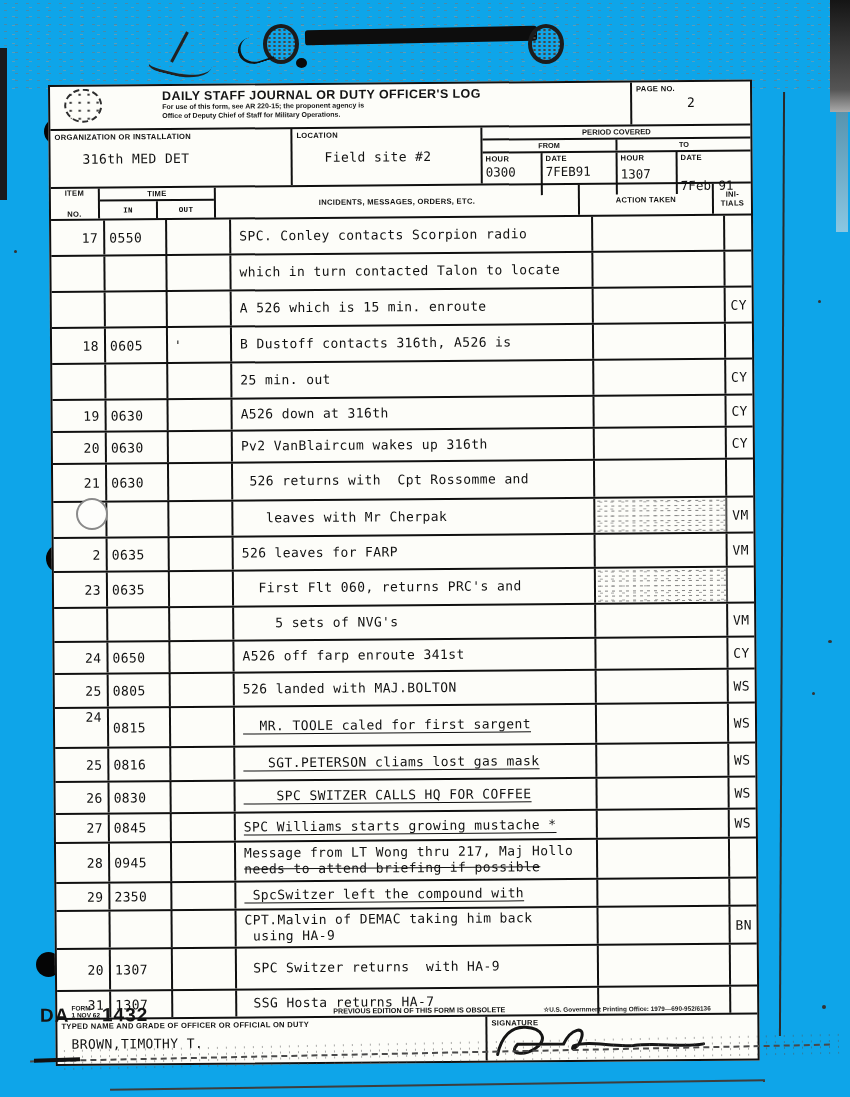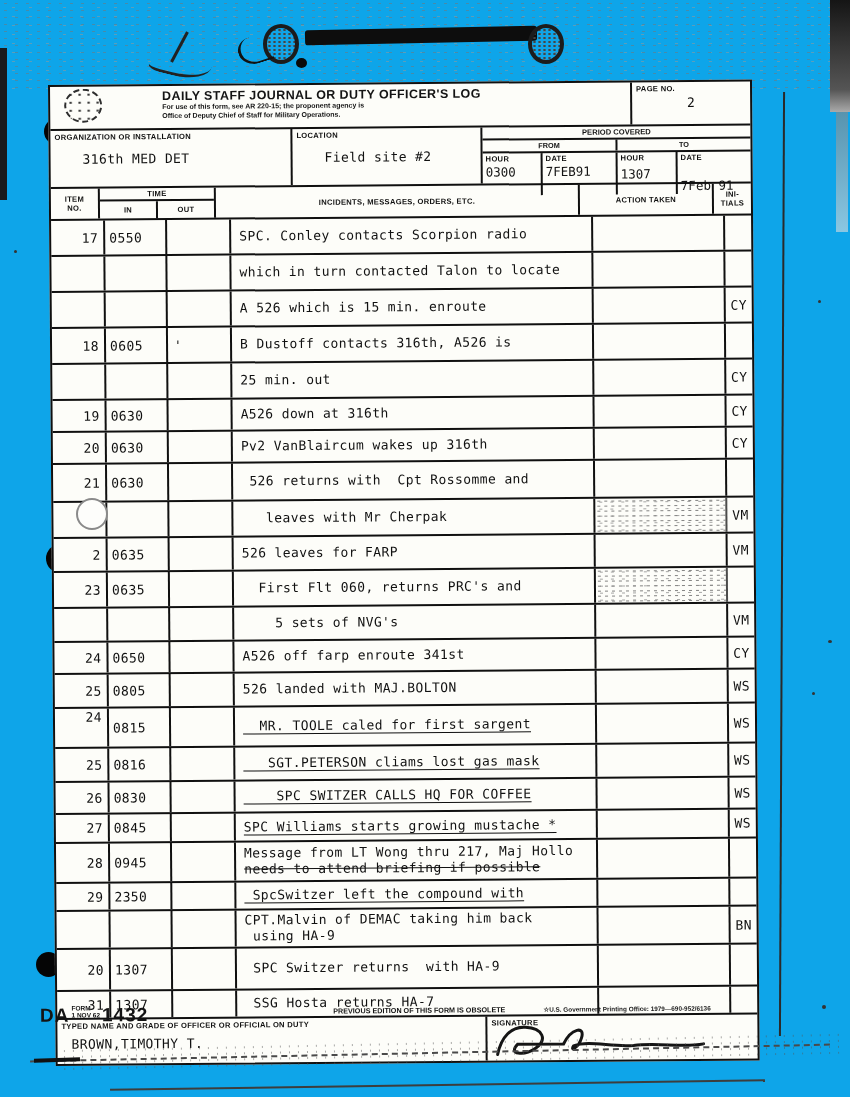--- a/index.html
+++ b/index.html
@@ -53,25 +53,25 @@
   .hourdate{display:flex;flex:1;}
   .hourdate>div{padding:1px 3px;border-right:2px solid #101010;}
   .hourdate>div:last-child{border-right:none;}
   .hd-hour{width:52px;} .hd-date{flex:1;}
   .hd-val{font-family:"DejaVu Sans Mono","Liberation Mono",monospace;font-size:12.5px;margin-top:1px;white-space:pre;}
   .org-val,.loc-val{margin:10px 0 0 28px;}
   
   .colhdr{display:flex;border-bottom:2.5px solid #101010;height:30px;}
   .ch{border-right:2px solid #101010;display:flex;flex-direction:column;align-items:center;justify-content:center;text-align:center;}
   .ch:last-child{border-right:none;}
-  .ch-item{width:47px;}
+  .ch-item{width:47px;justify-content:space-between;}
   .ch-time{width:114px;}
   .time-top{border-bottom:2px solid #101010;width:100%;text-align:center;padding:1px 0;}
   .inout{display:flex;width:100%;flex:1;}
-  .inout>div{flex:1;display:flex;align-items:center;justify-content:center;}
+  .inout>div{flex:1;display:flex;align-items:center;justify-content:center;font-family:Liberation Mono, monospace;}
   .inout>div:first-child{border-right:2px solid #101010;}
   .ch-inc{width:362px;}
   .ch-act{width:132px;}
   .ch-ini{flex:1;}
   
   .logrow{display:flex;border-bottom:2px solid #101010;align-items:stretch;}
   .cell{border-right:2px solid #101010;display:flex;align-items:center;}
   .c-item{width:47px;justify-content:flex-end;padding-right:5px;}
   .c-in{width:56px;padding-left:4px;}
   .c-out{width:56px;padding-left:6px;}

